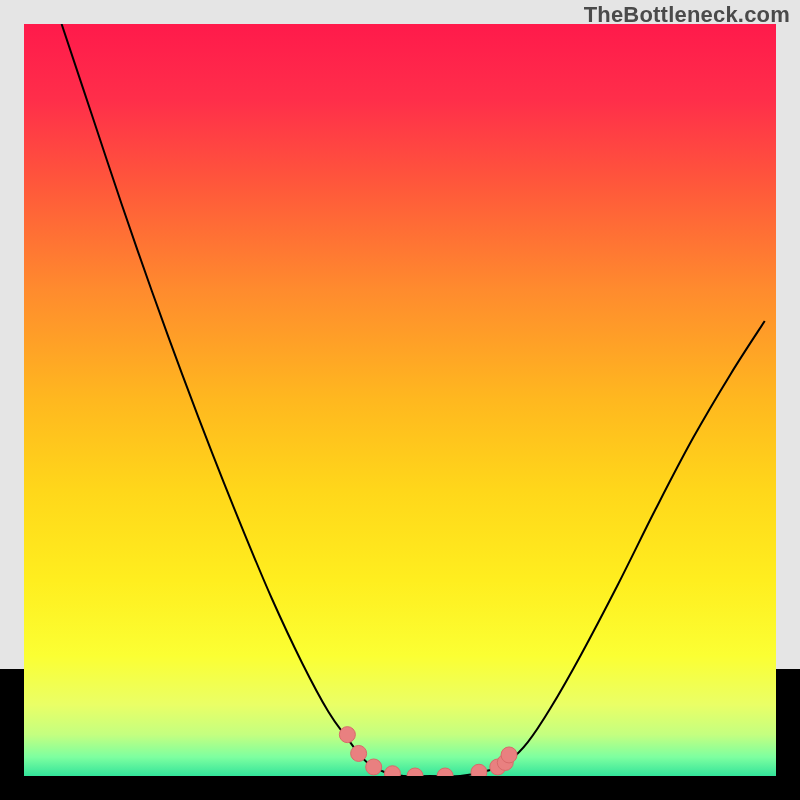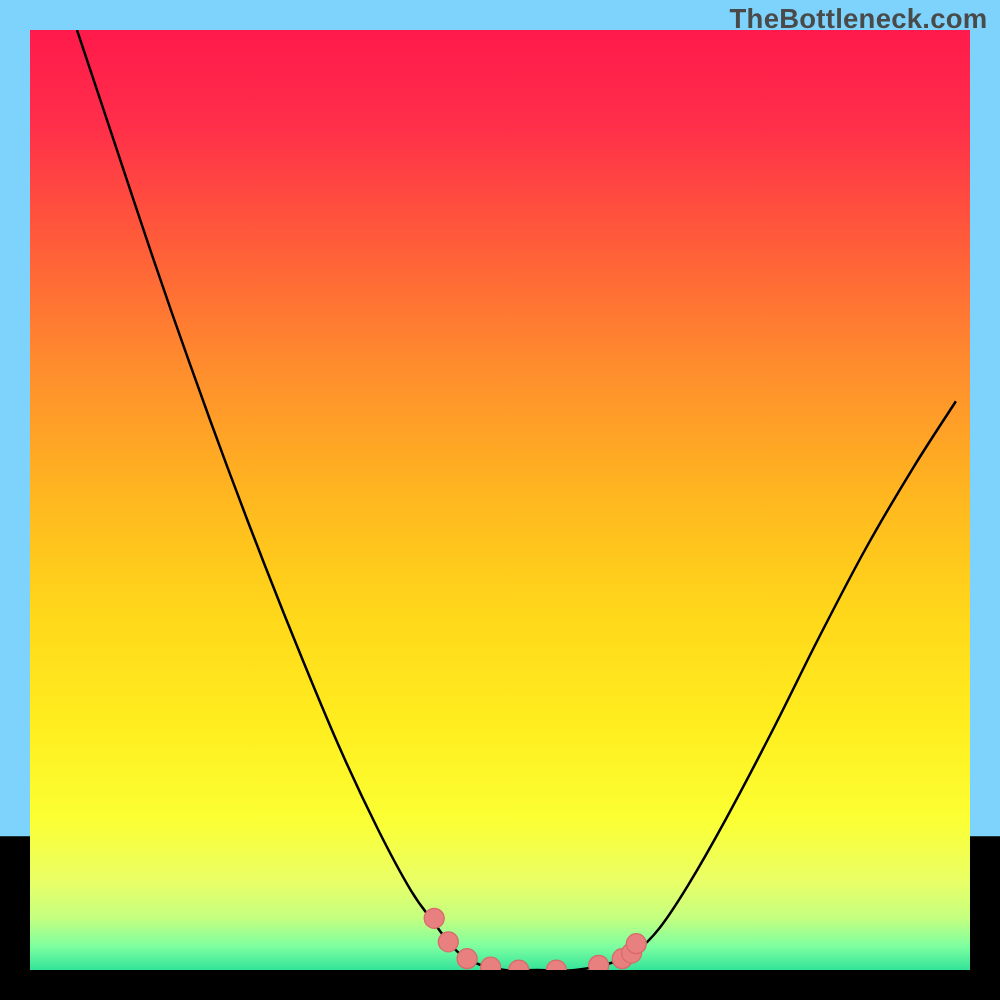--- a/index.html
+++ b/index.html
@@ -8,21 +8,21 @@
     width: 800px;
     height: 800px;
     background: #000;
     overflow: hidden;
     font-family: Arial, Helvetica, sans-serif;
   }
   .frame {
     position: absolute;
     left: 0; top: 0;
     width: 800px; height: 669px;
-    background: #7dd3fc;
+    background: #e5e5e5;
   }
   .plot {
     position: absolute;
     left: 24px;
     top: 24px;
     width: 752px;
     height: 752px;
   }
   .watermark {
     position: absolute;

